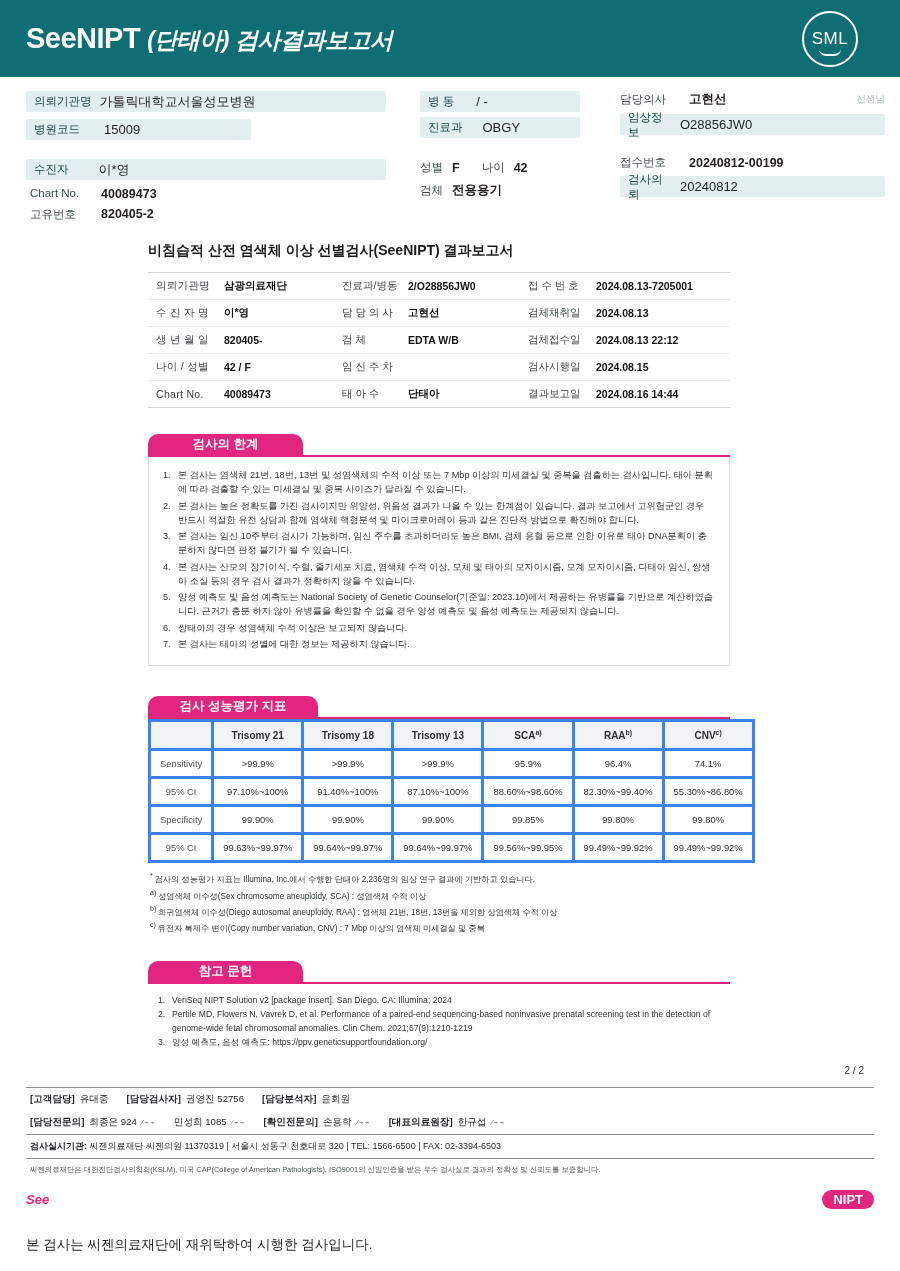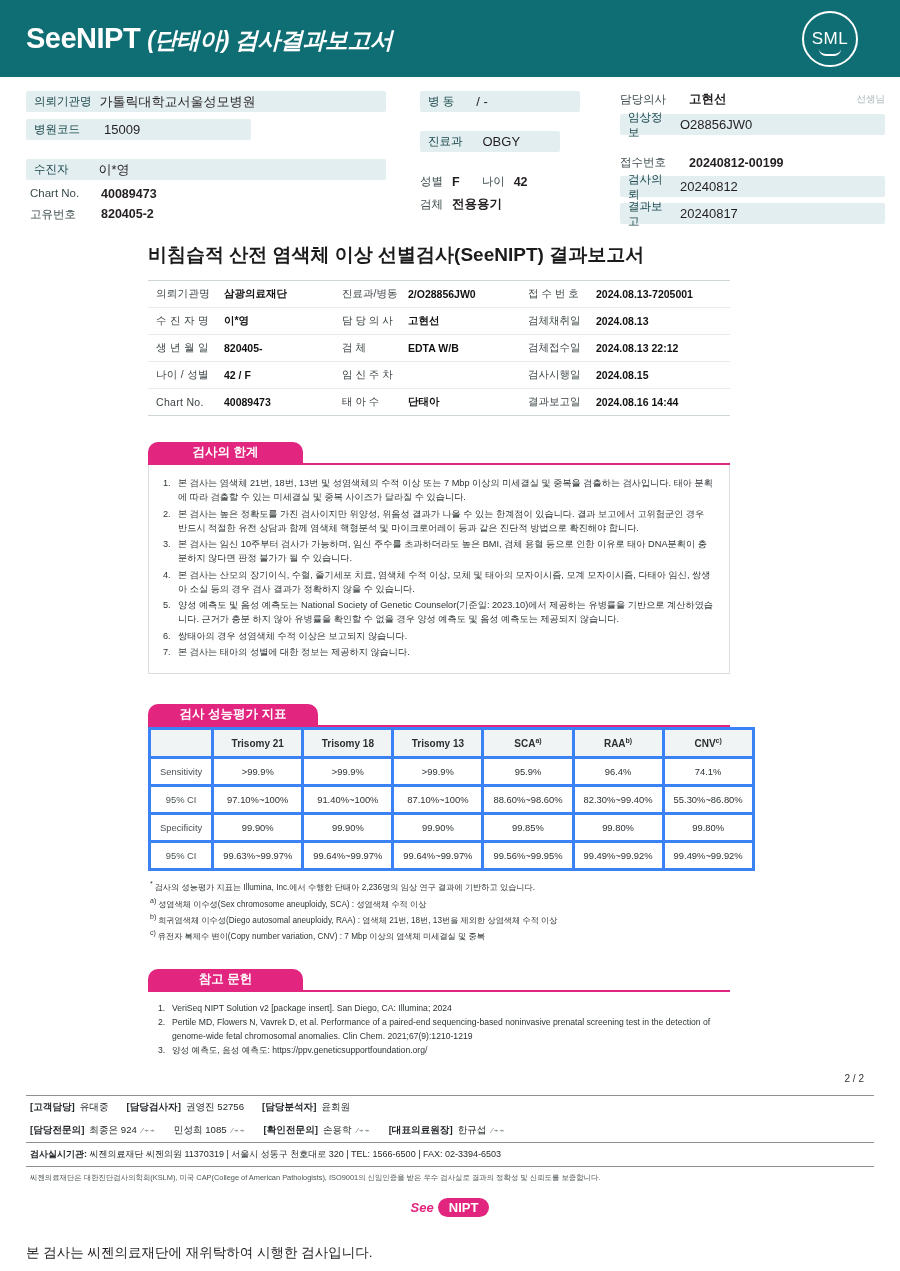--- a/index.html
+++ b/index.html
@@ -41,21 +41,21 @@
   .val.small { font-size:12.5px; font-weight:bold; }
   .grp { position:absolute; }
   .bar { background:#e3eef0; height:21px; border-radius:2px; display:flex; align-items:center; }
   .bar .lbl { font-size:11.5px; color:#18454a; padding:0 8px; }
   .bar .v { font-size:13px; font-weight:normal; color:#231f20; }
   .plain-lbl { font-size:11.5px; color:#3b4a4c; }
   .tiny-gray { font-size:9.5px; color:#a8b4b6; }
 
   
   .rep-title {
-    font-size: 19px; font-weight:bold; color:#1b1b1b;
+    font-size: 14px; font-weight:bold; color:#1b1b1b;
     margin: 10px 0 12px 148px;
   }
 
   
   .sumtbl { margin: 0 0 0 148px; width: 582px; border-top:1px solid #cfd6d8; border-bottom:1px solid #cfd6d8; }
   .sumtbl table { border-collapse: collapse; width:100%; }
   .sumtbl td { font-size:10.5px; padding: 6px 4px; vertical-align:middle; }
   .sumtbl tr + tr td { border-top: 1px solid #e6eaec; }
   .sumtbl td.k { color:#3c4446; width:72px; padding-left:8px; letter-spacing:0.3px;}
   .sumtbl td.v { color:#111; font-weight:bold; }
@@ -114,21 +114,21 @@
   .fline { border-top:1px solid #8a9093; }
   .frow { display:flex; align-items:center; font-size:9.6px; color:#1d2224; padding:5px 4px; gap:18px; }
   .frow .seg { display:flex; align-items:center; gap:5px; }
   .frow b { font-weight:bold; }
   .sig { font-size:8px; color:#6d7779; letter-spacing:1px; }
   .fnote { font-size:7.4px; color:#4a5254; padding:5px 4px 0 4px; line-height:1.5; }
   .fsmall { font-size:9px; color:#1d2224; padding:5px 4px; }
 
   
   .botlogo { text-align:center; margin-top: 14px; }
-  .infwrap { display:flex; align-items:center; justify-content:center; gap:4px; }
+  .infwrap { display:flex; align-items:center; justify-content:space-between; gap:4px; }
   .inf-see { font-size:13px; color:#e2257f; font-style:italic; font-weight:bold; }
   .inf-nipt {
     font-size:13px; color:#fff; background:#e2257f; border-radius:11px;
     padding: 2px 11px; font-weight:bold;
   }
   .inf-sub { font-size:7.6px; color:#2b3133; margin-top:5px; font-weight:bold; }
   .inf-sub .pink { color:#e2257f; }
 
   .tail { font-size:13.5px; color:#231f20; padding: 16px 0 12px 26px; }
 </style>
@@ -171,21 +171,21 @@
         <span class="plain-lbl" style="width:66px; padding-left:4px;">고유번호</span>
         <span class="val small">820405-2</span>
       </div>
     </div>
 
     <div class="grp" style="left:420px; top:14px;">
       <div class="bar" style="width:160px;">
         <span class="lbl">병 동</span>
         <span class="v" style="padding-left:14px;">/ -</span>
       </div>
-      <div class="bar" style="width:140px; margin-top:19px;">
+      <div class="bar" style="width:160px; margin-top:5px;">
         <span class="lbl">진료과</span>
         <span class="v" style="padding-left:12px;">OBGY</span>
       </div>
       <div style="display:flex; align-items:center; margin-top:22px;">
         <span class="plain-lbl">성별</span>
         <span class="val small" style="padding-left:9px;">F</span>
         <span class="plain-lbl" style="padding-left:22px;">나이</span>
         <span class="val small" style="padding-left:9px;">42</span>
       </div>
       <div style="display:flex; align-items:center; margin-top:7px;">
@@ -204,24 +204,20 @@
         <span class="lbl" style="width:60px;">임상정보</span>
         <span class="v">O28856JW0</span>
       </div>
       <div style="display:flex; align-items:center; width:265px; margin-top:20px;">
         <span class="plain-lbl" style="width:60px;">접수번호</span>
         <span class="val small">20240812-00199</span>
       </div>
       <div class="bar" style="width:265px; margin-top:6px;">
         <span class="lbl" style="width:60px;">검사의뢰</span>
         <span class="v">20240812</span>
-      </div>
-      <div class="bar" style="width:265px; margin-top:6px;">
-        <span class="lbl" style="width:60px;">결과보고</span>
-        <span class="v">20240817</span>
       </div>
     </div>
   </div>
 
   <div class="rep-title">비침습적 산전 염색체 이상 선별검사(SeeNIPT) 결과보고서</div>
 
   <div class="sumtbl">
     <table>
       <tbody id="sum-body">
           <tr>

